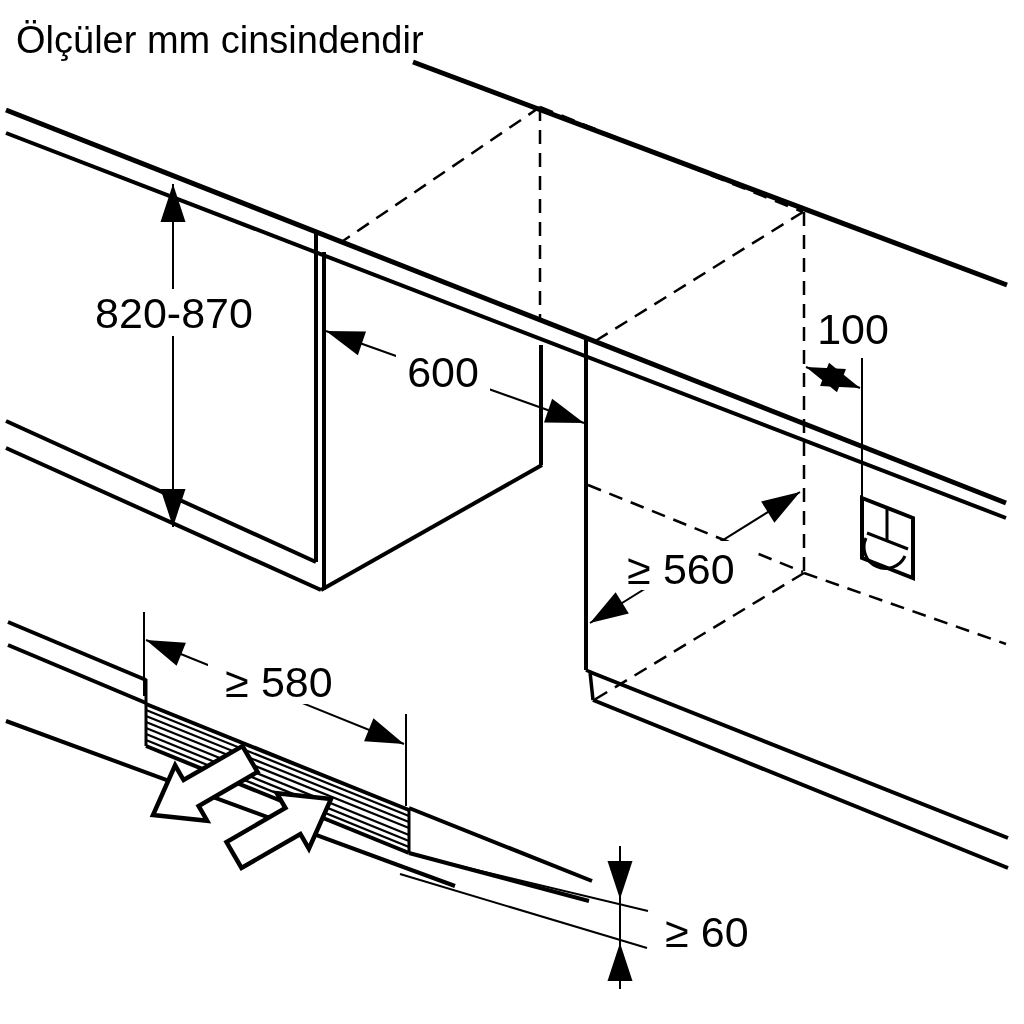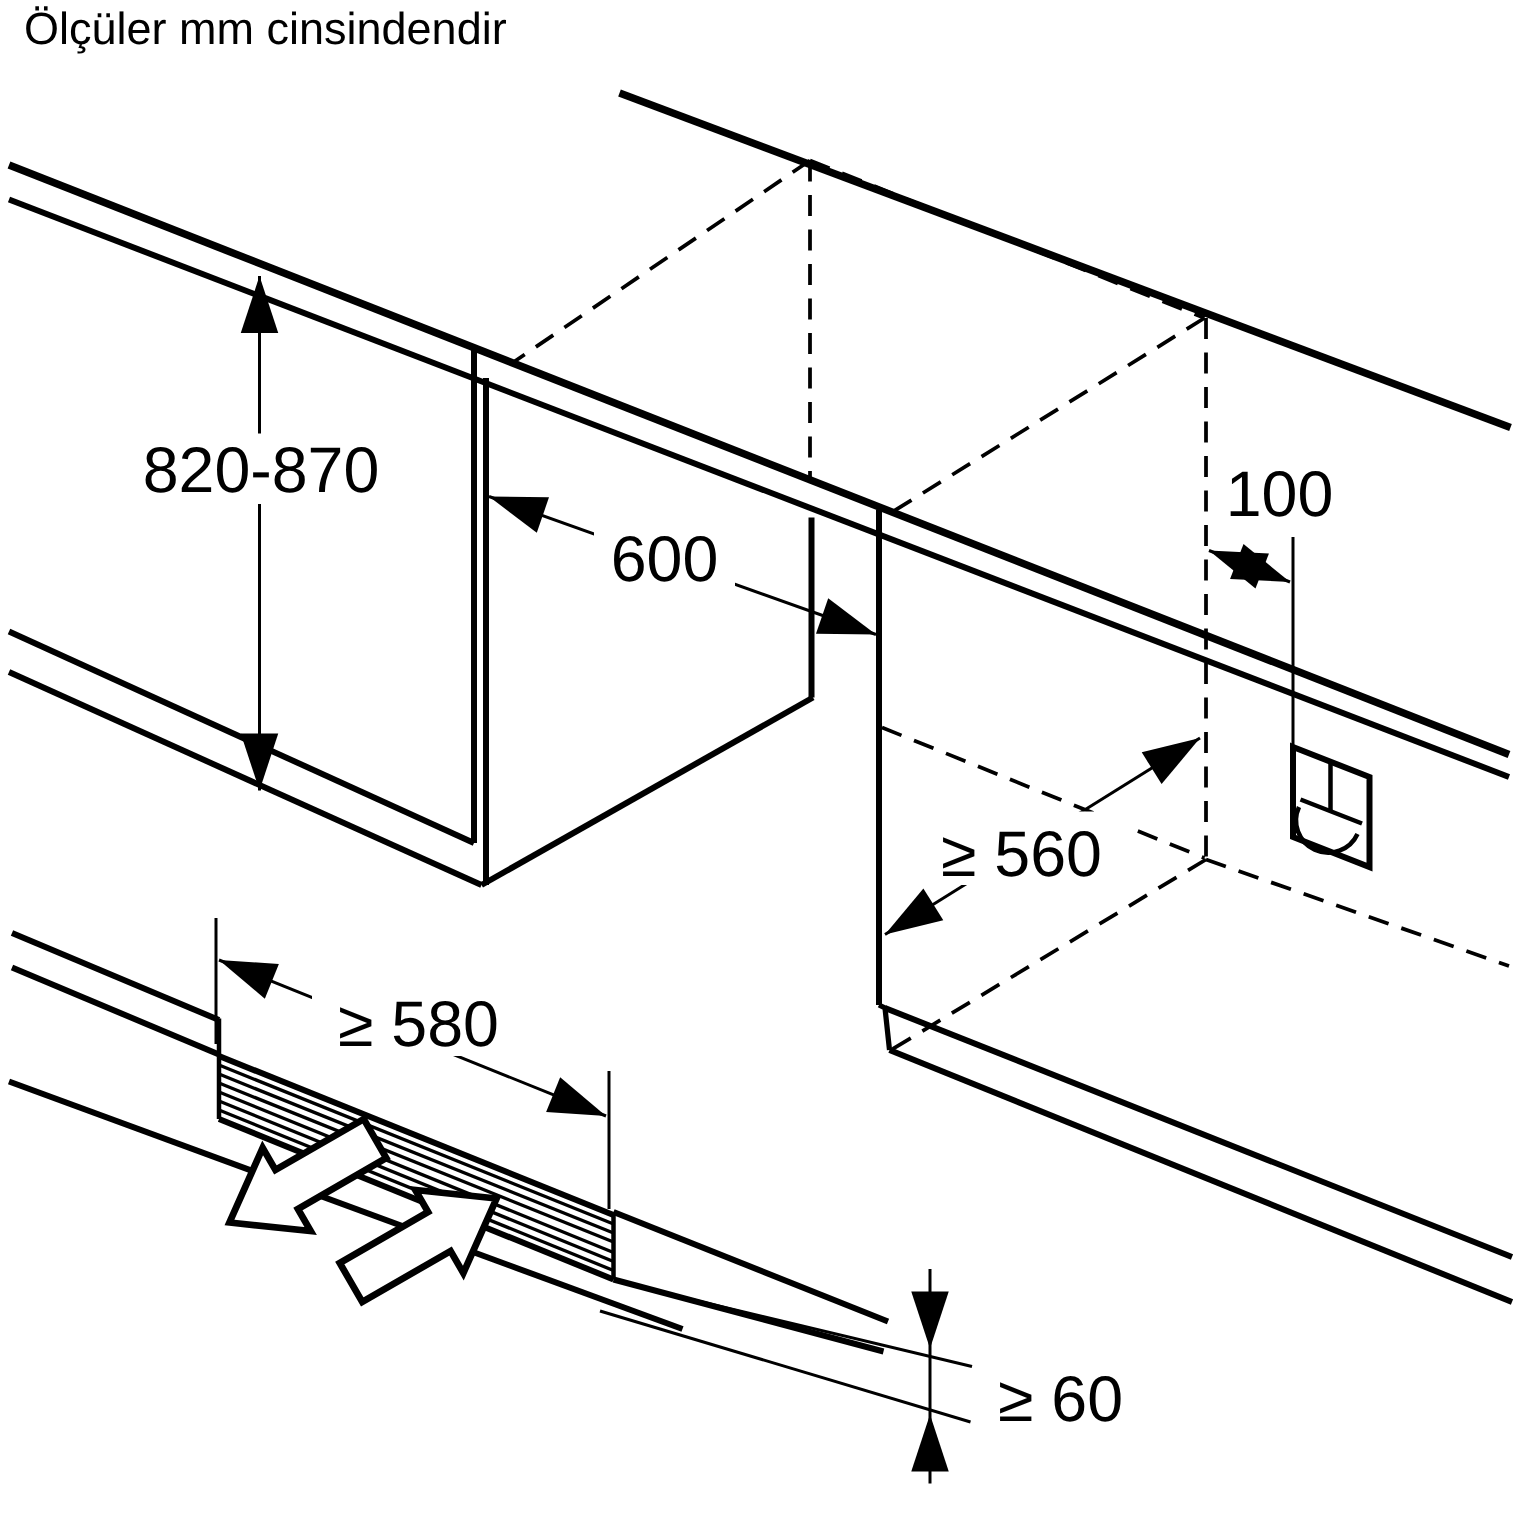--- a/index.html
+++ b/index.html
@@ -11,22 +11,22 @@
     position: relative;
     width: 1024px;
     height: 1024px;
     background: #ffffff;
     overflow: hidden;
     font-family: "Liberation Sans", sans-serif;
   }
   .page-title {
     position: absolute;
     left: 16px;
-    top: 3px;
-    font-size: 30px;
+    top: 20px;
+    font-size: 38px;
     line-height: 1.1;
     color: #000000;
     letter-spacing: 0px;
     white-space: nowrap;
   }
   svg.diagram {
     position: absolute;
     left: 0;
     top: 0;
     width: 1024px;

